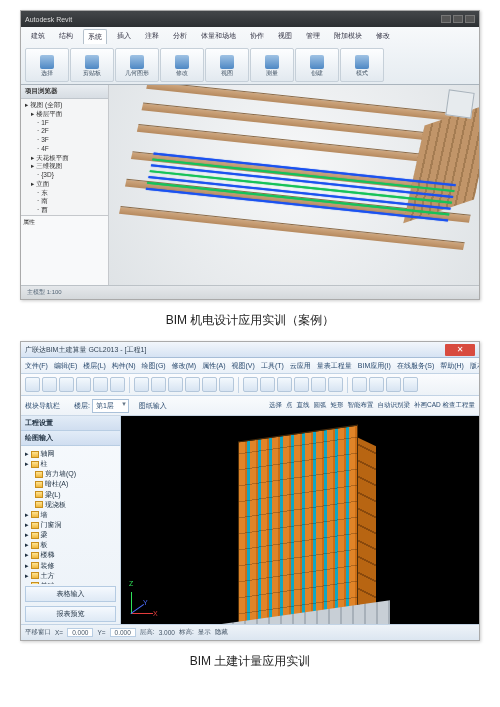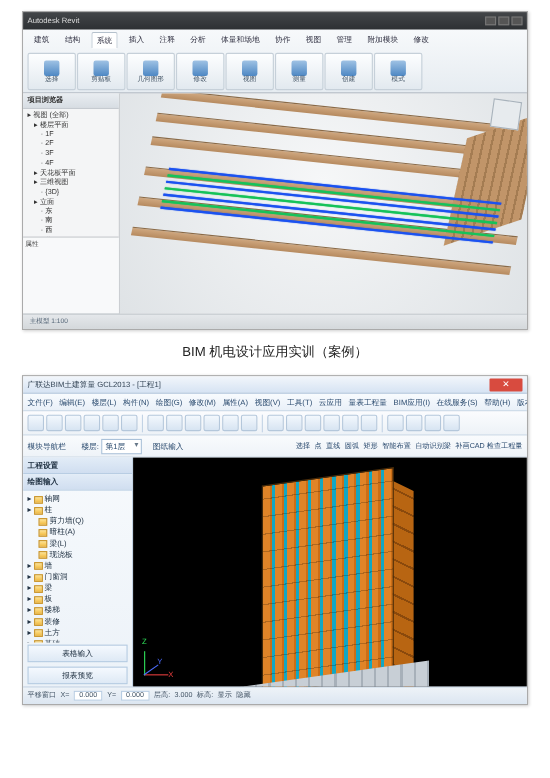--- a/index.html
+++ b/index.html
@@ -408,14 +408,15 @@
         <span>Y=</span>
         <span class="sb">0.000</span>
         <span>层高:</span>
         <span>3.000</span>
         <span>标高:</span>
         <span>显示</span>
         <span>隐藏</span>
       </div>
   </div>
 
+  <div class="caption">BIM 土建计量应用实训</div>
 
 </div>
 
 </body></html>

